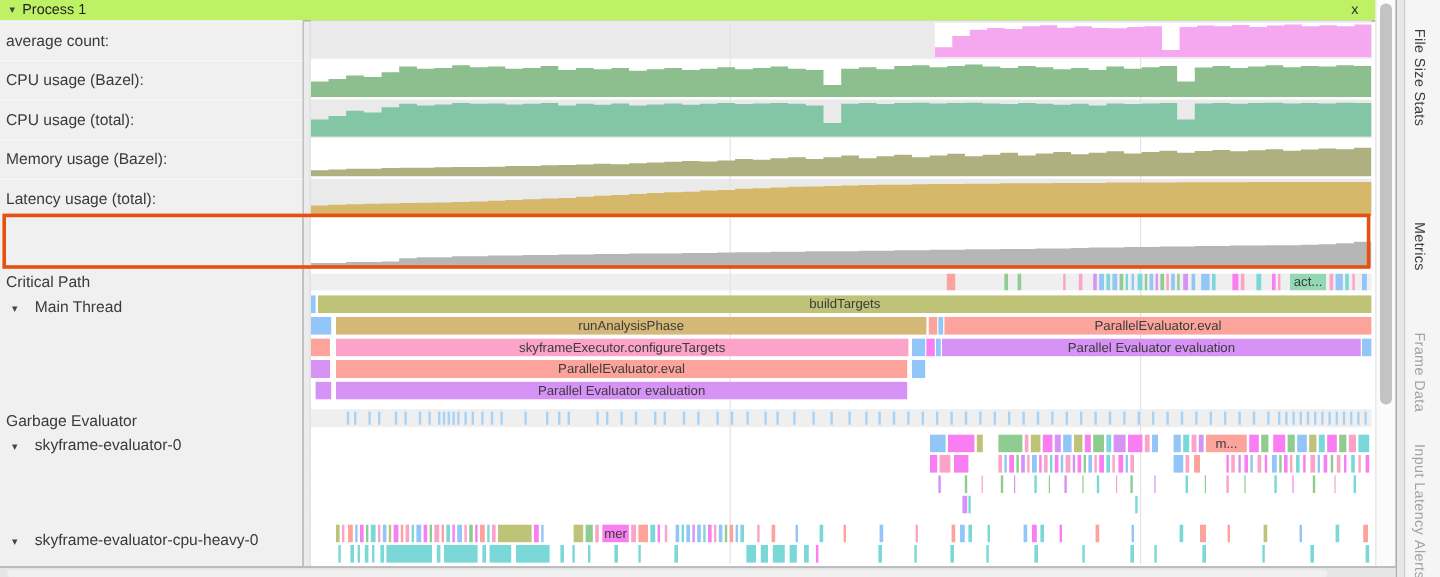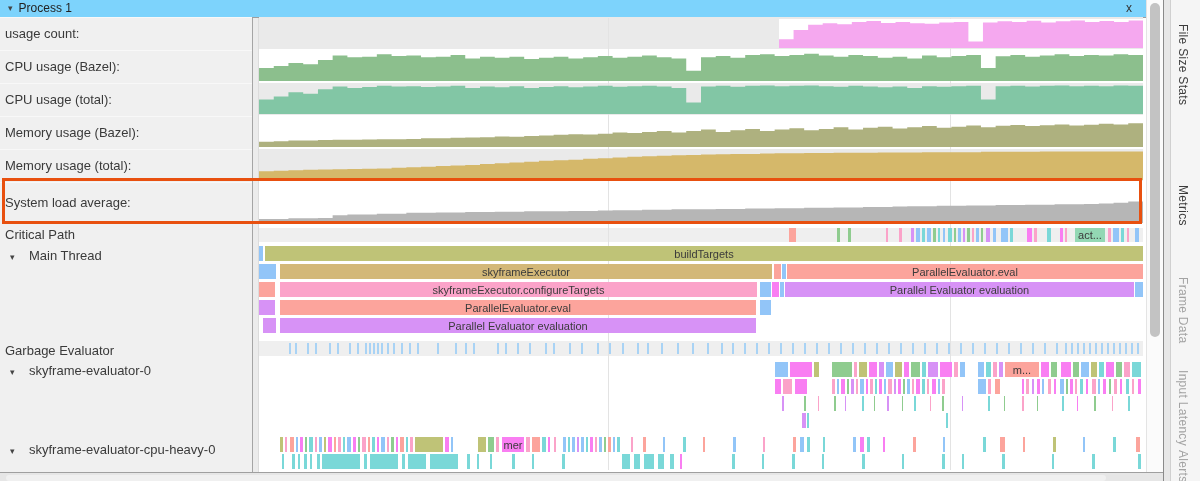--- a/index.html
+++ b/index.html
@@ -1,19 +1,19 @@
 <!DOCTYPE html>
 <html><head>
 <meta charset="utf-8">
 <style>
   html,body{margin:0;padding:0;background:#fff;}
   .app{position:relative;width:1200px;height:481px;background:#ffffff;overflow:hidden;
        font-family:"Liberation Sans","DejaVu Sans",sans-serif;-webkit-font-smoothing:antialiased;}
   
-  .header{position:absolute;left:0;top:0;width:1146px;height:17px;background:#7dd3fc;
+  .header{position:absolute;left:0;top:0;width:1146px;height:17px;background:#bef264;
           border-bottom:1px solid #9e9e9e;font-size:12px;color:#222;line-height:17px;}
   .header .tri{display:inline-block;margin:0 6px 0 8px;font-size:9px;color:#444;vertical-align:top;}
   .header .close{position:absolute;right:14px;top:0;font-size:12px;color:#333;cursor:pointer;line-height:16px;}
   
   .labelcol{position:absolute;left:0;top:18px;width:252px;height:454px;background:#f0f0f0;}
   .coldivider{position:absolute;left:252px;top:18px;width:7px;height:454px;background:#ececec;
               border-left:1px solid #a5a5a5;border-right:1px solid #dcdcdc;box-sizing:border-box;}
   .lrow{position:absolute;left:0;width:252px;box-sizing:border-box;padding:8px 4px 0 5px;
         font-size:13px;color:#3a3a3a;border-top:1px solid #f8f8f8;background:#f0f0f0;}
   .sec{position:absolute;left:0;width:252px;font-size:13px;color:#3a3a3a;line-height:16px;
@@ -56,26 +56,25 @@
 <div class="app">
 
   <div class="header">
     <span class="tri">▾</span><span>Process 1</span>
     <span class="close">x</span>
   </div>
 
   <div class="labelcol"></div>
   <div class="coldivider"></div>
 
-  <div class="lrow" style="top:17px;height:33px;">usage count:</div>
+  <div class="lrow" style="top:17px;height:33px;">average count:</div>
   <div class="lrow" style="top:50px;height:33px;">CPU usage (Bazel):</div>
   <div class="lrow" style="top:116px;height:33px;">Memory usage (Bazel):</div>
   <div class="lrow" style="top:83px;height:33px;">CPU usage (total):</div>
-  <div class="lrow" style="top:149px;height:33px;">Memory usage (total):</div>
-  <div class="lrow" style="top:182px;height:42px;padding-top:12px;">System load average:</div>
+  <div class="lrow" style="top:149px;height:33px;">Latency usage (total):</div>
 
   <div class="sec" style="top:248px;"><span class="arrow">▾</span><span>Main Thread</span></div>
   <div class="sec noarrow" style="top:227px;"><span>Critical Path</span></div>
   <div class="sec noarrow" style="top:343px;"><span>Garbage Evaluator</span></div>
   <div class="sec" style="top:363px;"><span class="arrow">▾</span><span>skyframe-evaluator-0</span></div>
   <div class="sec" style="top:442px;"><span class="arrow">▾</span><span>skyframe-evaluator-cpu-heavy-0</span></div>
 
   <div class="gridline" style="left:608px;"></div>
   <div class="gridline" style="left:950px;"></div>
 
@@ -159,21 +158,21 @@
       <div class="slice" style="left: 868px; width: 2px; background: rgb(251, 163, 201);"></div>
       <div class="slice" style="left: 876px; width: 4px; background: rgb(146, 197, 248);"></div>
     </div>
 
   <div class="trow bgB" style="top:246px;height:15px;">
       <div class="slice" style="left: 0px; width: 4px; background: rgb(146, 197, 248);"></div>
       <div class="slice labeled" style="left: 6px; width: 878px; background: rgb(191, 195, 119);">buildTargets</div>
     </div>
   <div class="trow bgB" style="top:264px;height:15px;">
       <div class="slice" style="left: 0px; width: 17px; background: rgb(146, 197, 248);"></div>
-      <div class="slice labeled" style="left: 21px; width: 492px; background: rgb(211, 184, 120);">skyframeExecutor</div>
+      <div class="slice labeled" style="left: 21px; width: 492px; background: rgb(211, 184, 120);">runAnalysisPhase</div>
       <div class="slice" style="left: 515px; width: 7px; background: rgb(252, 164, 156);"></div>
       <div class="slice" style="left: 523px; width: 4px; background: rgb(146, 197, 248);"></div>
       <div class="slice labeled" style="left: 528px; width: 356px; background: rgb(252, 164, 156);">ParallelEvaluator.eval</div>
     </div>
   <div class="trow bgB" style="top:282px;height:15px;">
       <div class="slice" style="left: 0px; width: 16px; background: rgb(252, 164, 156);"></div>
       <div class="slice labeled" style="left: 21px; width: 477px; background: rgb(251, 163, 201);">skyframeExecutor.configureTargets</div>
       <div class="slice" style="left: 501px; width: 11px; background: rgb(146, 197, 248);"></div>
       <div class="slice" style="left: 513px; width: 7px; background: rgb(249, 126, 242);"></div>
       <div class="slice" style="left: 521px; width: 4px; background: rgb(146, 197, 248);"></div>

